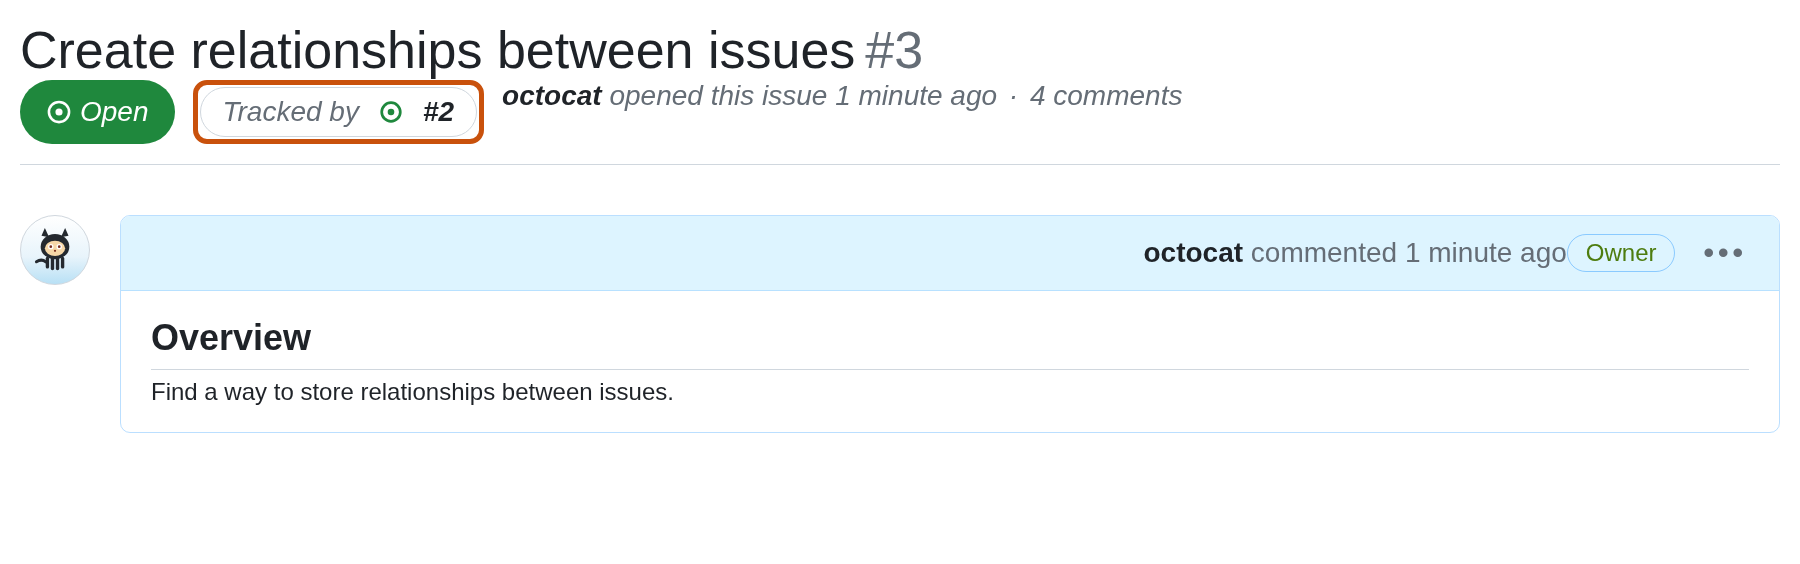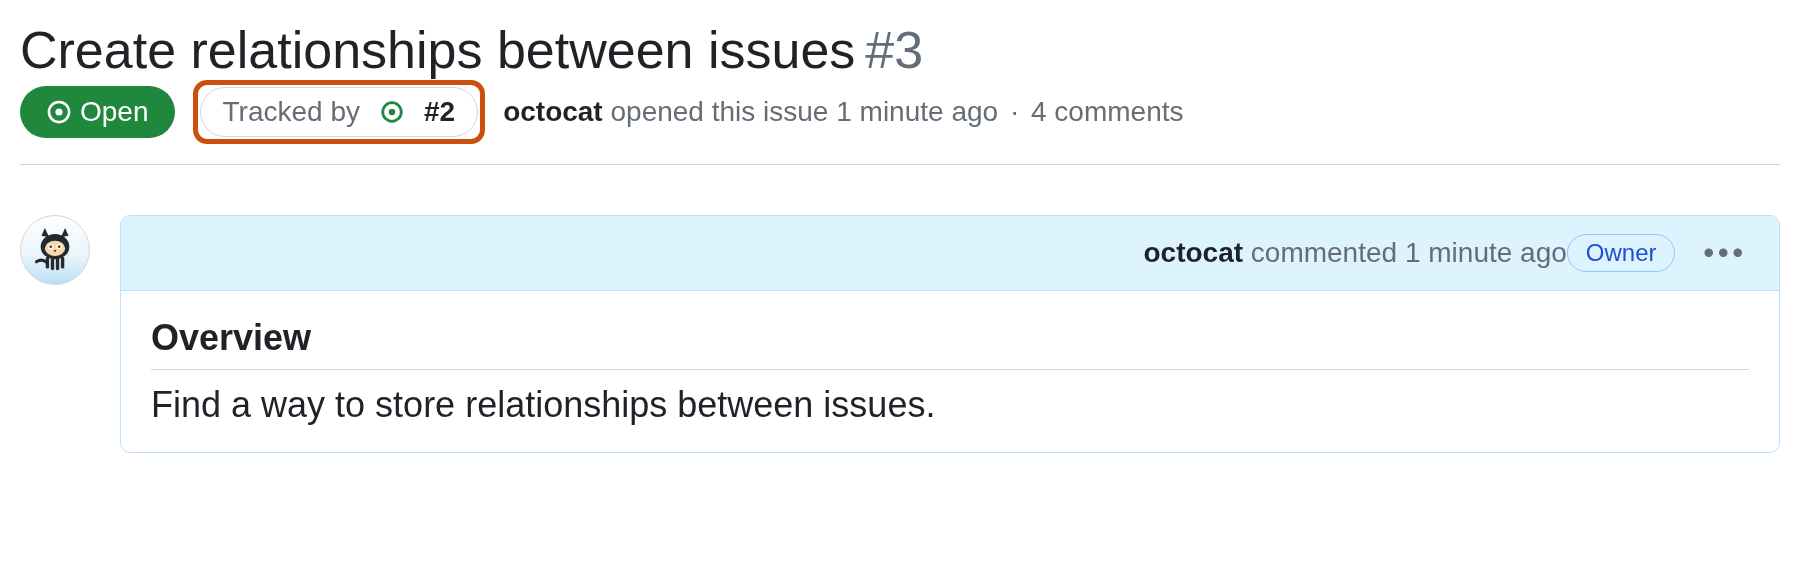--- a/index.html
+++ b/index.html
@@ -7,21 +7,21 @@
       font-family: -apple-system, BlinkMacSystemFont, "Segoe UI", Helvetica, Arial, sans-serif;
       background: #ffffff;
       color: #24292f;
       padding: 20px;
       width: 1800px;
     }
     .issue-header { padding-bottom: 20px; border-bottom: 1px solid #d0d7de; }
     .issue-title-row { display: flex; align-items: baseline; gap: 10px; }
     .issue-title { font-size: 52px; font-weight: 400; color: #1f2328; }
     .issue-number { font-size: 52px; font-weight: 300; color: #656d76; }
-    .meta-row { display: flex; align-items: center; gap: 18px; font-size: 28px; color: #656d76; flex-wrap: wrap; }
+    .meta-row { display: flex; gap: 18px; font-size: 28px; color: #656d76; flex-wrap: wrap; font-style: italic; }
     .status-badge {
       display: inline-flex;
       align-items: center;
       gap: 8px;
       background: #1f883d;
       color: #ffffff;
       font-weight: 500;
       font-size: 28px;
       padding: 10px 26px;
       border-radius: 999px;
@@ -82,37 +82,37 @@
       align-items: center;
       justify-content: flex-end;
       font-size: 28px;
       color: #656d76;
       border-bottom: 1px solid #54aeff44;
     }
     .comment-header-left strong { color: #1f2328; font-weight: 600; }
     .comment-header-right { display: flex; align-items: center; gap: 22px; }
     .owner-badge {
       border: 1.5px solid #54aeff99;
-      color: #1d4ed8;
+      color: #4d7c0f;
       font-size: 24px;
       font-weight: 500;
       padding: 4px 18px;
       border-radius: 999px;
     }
     .kebab { color: #656d76; font-size: 30px; letter-spacing: 4px; font-weight: 700; line-height: 1; padding: 4px 6px; cursor: pointer; }
     .comment-body { padding: 26px 30px; }
     .comment-body h2 {
       font-size: 36px;
       font-weight: 600;
       color: #1f2328;
       padding-bottom: 10px;
       border-bottom: 1px solid #d0d7de;
-      margin-bottom: 14px;
+      margin-bottom: 8px;
     }
-    .comment-body p { font-size: 36px; color: #1f2328; }
+    .comment-body p { font-size: 24px; color: #1f2328; }
   </style>
 </head>
 <body>
 
 <div class="issue-header">
   <div class="issue-title-row">
     <span class="issue-title">Create relationships between issues</span>
     <span class="issue-number">#3</span>
   </div>
   <div class="meta-row">

